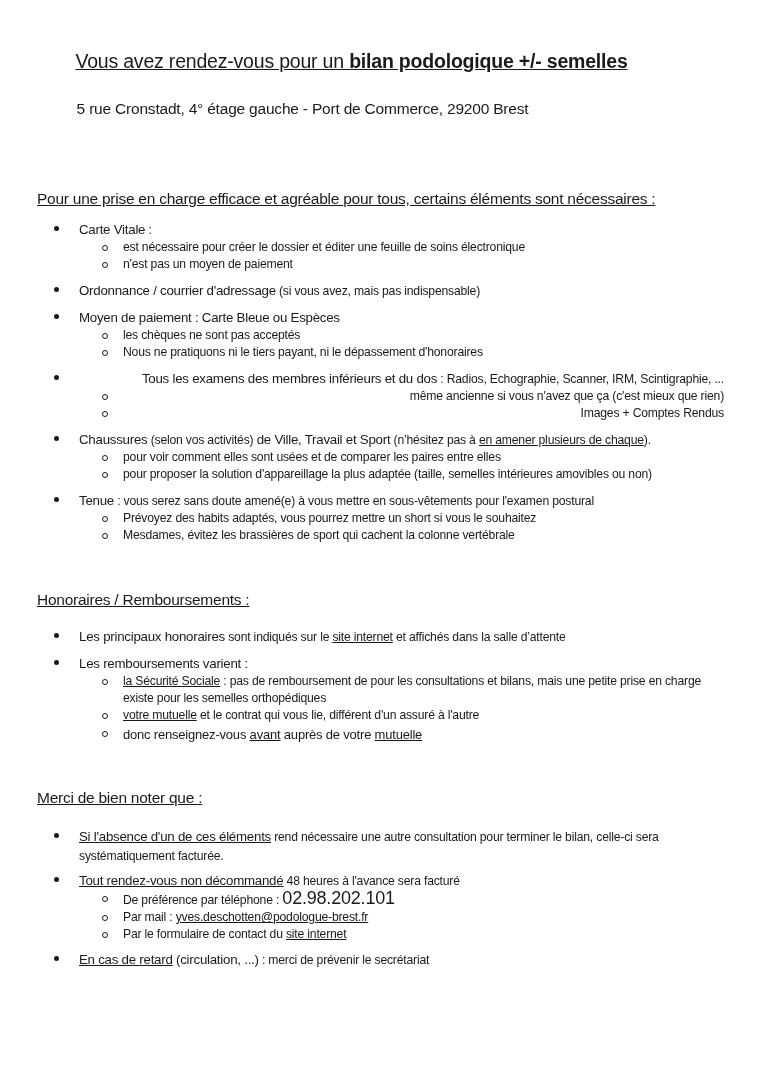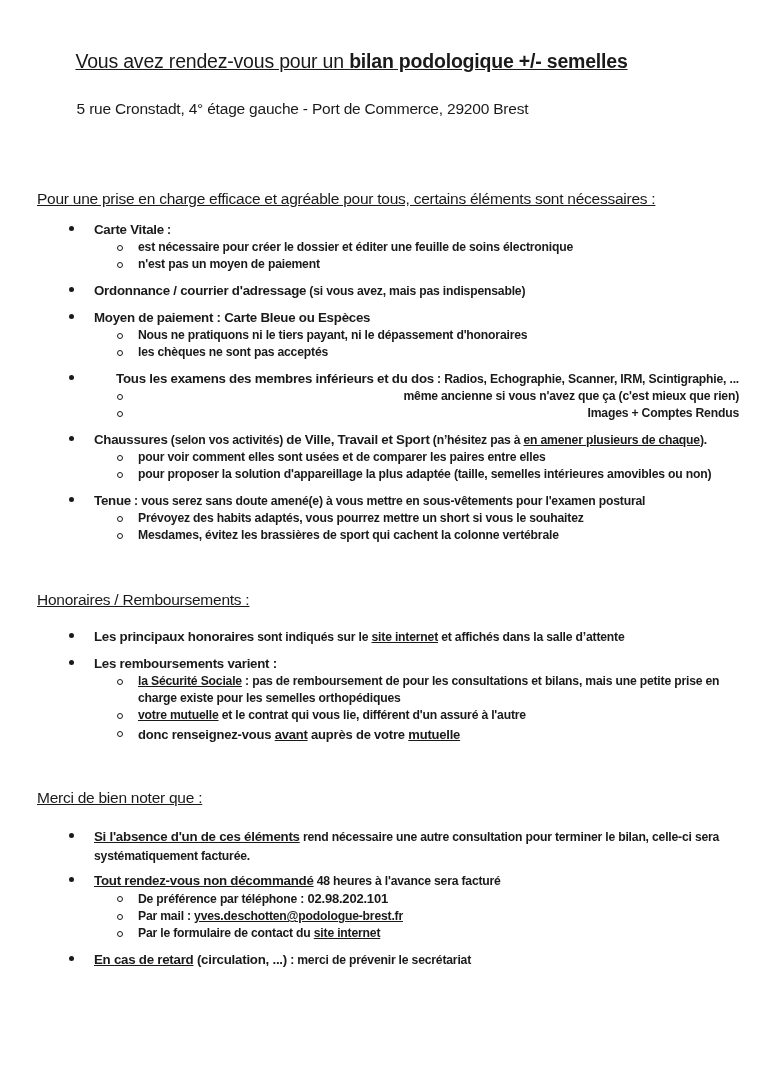--- a/index.html
+++ b/index.html
@@ -16,21 +16,21 @@
   .address {
     position: absolute; top: 100px; left: 0; width: 605px; text-align: center;
     font-size: 15.5px; letter-spacing: -0.2px;
   }
   .heading {
     position: absolute; left: 37px; font-size: 15.5px; text-decoration: underline;
     letter-spacing: -0.25px; white-space: nowrap;
   }
   ul { list-style: none; margin: 0; padding: 0; }
   .l1 {
-    position: absolute; left: 69px; width: 670px; font-weight: bold;
+    position: absolute; left: 54px; width: 670px;
   }
   .l1 > li { position: relative; padding-left: 25px; }
   .bullet {
     position: absolute; left: 0; top: 6px; width: 5px; height: 5px; border-radius: 50%;
     background: #1a1a1a;
   }
   .main { font-size: 13.3px; line-height: 18px; letter-spacing: -0.25px; }
   .small { font-size: 12.2px; letter-spacing: -0.2px; }
   .l2 { margin-top: 0; }
   .l2 > li {
@@ -71,22 +71,22 @@
       <span class="bullet"></span>
       <span class="main">Ordonnance / courrier d'adressage</span><span class="small"> (si vous avez, mais pas indispensable)</span>
     </li>
   </ul>
 
   <ul class="l1" style="top:308px;">
     <li>
       <span class="bullet"></span>
       <span class="main">Moyen de paiement : Carte Bleue ou Espèces</span>
       <ul class="l2">
+        <li><span class="circle"></span><span>les chèques ne sont pas acceptés</span></li>
         <li><span class="circle"></span><span>Nous ne pratiquons ni le tiers payant, ni le dépassement d'honoraires</span></li>
-        <li><span class="circle"></span><span>les chèques ne sont pas acceptés</span></li>
       </ul>
     </li>
   </ul>
 
   <ul class="l1" style="top:369px;text-align:right;">
     <li>
       <span class="bullet"></span>
       <span class="main">Tous les examens des membres inférieurs et du dos</span><span class="small"> : Radios, Echographie, Scanner, IRM, Scintigraphie, ...</span>
       <ul class="l2">
         <li><span class="circle"></span><span>même ancienne si vous n'avez que ça (c'est mieux que rien)</span></li>
@@ -145,21 +145,21 @@
       <span class="bullet"></span>
       <span class="main u">Si l'absence d'un de ces éléments</span><span class="small"> rend nécessaire une autre consultation pour terminer le bilan, celle-ci sera systématiquement facturée.</span>
     </li>
   </ul>
 
   <ul class="l1" style="top:871px;">
     <li>
       <span class="bullet"></span>
       <span class="main u">Tout rendez-vous non décommandé</span><span class="small"> 48 heures à l'avance sera facturé</span>
       <ul class="l2">
-        <li><span class="circle"></span><span>De préférence par téléphone : </span><span style="font-size:13px;">02.98.202.101</span></li>
+        <li><span class="circle"></span><span>De préférence par téléphone : </span><span style="font-size:18px;">02.98.202.101</span></li>
         <li><span class="circle"></span><span>Par mail : </span><span class="u">yves.deschotten@podologue-brest.fr</span></li>
         <li><span class="circle"></span><span>Par le formulaire de contact du </span><span class="u">site internet</span></li>
       </ul>
     </li>
   </ul>
 
   <ul class="l1" style="top:950px;">
     <li>
       <span class="bullet"></span>
       <span class="main u">En cas de retard</span><span class="main"> (circulation, ...)</span><span class="small"> : merci de prévenir le secrétariat</span>

